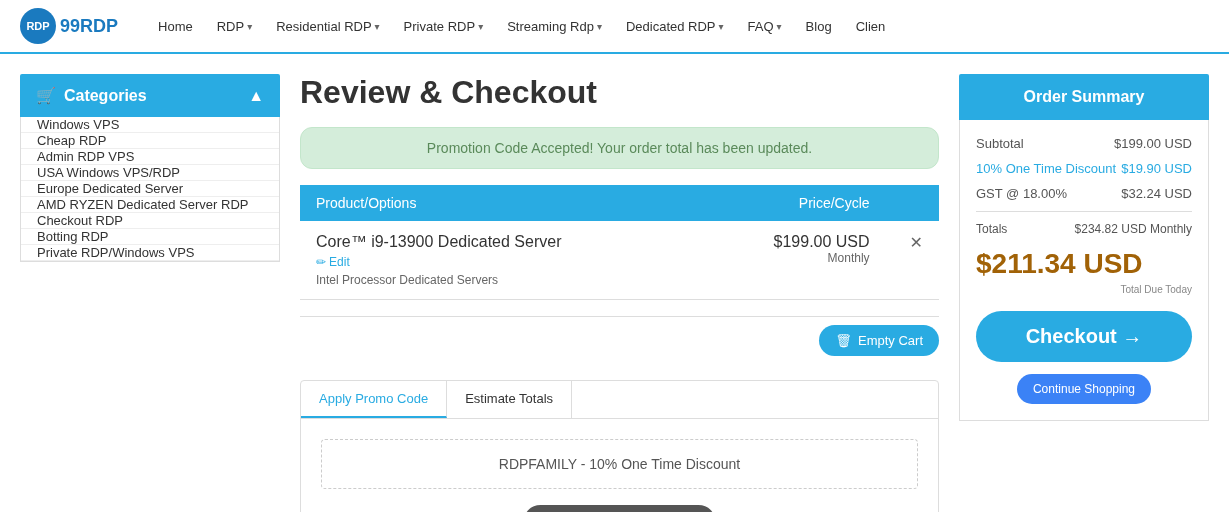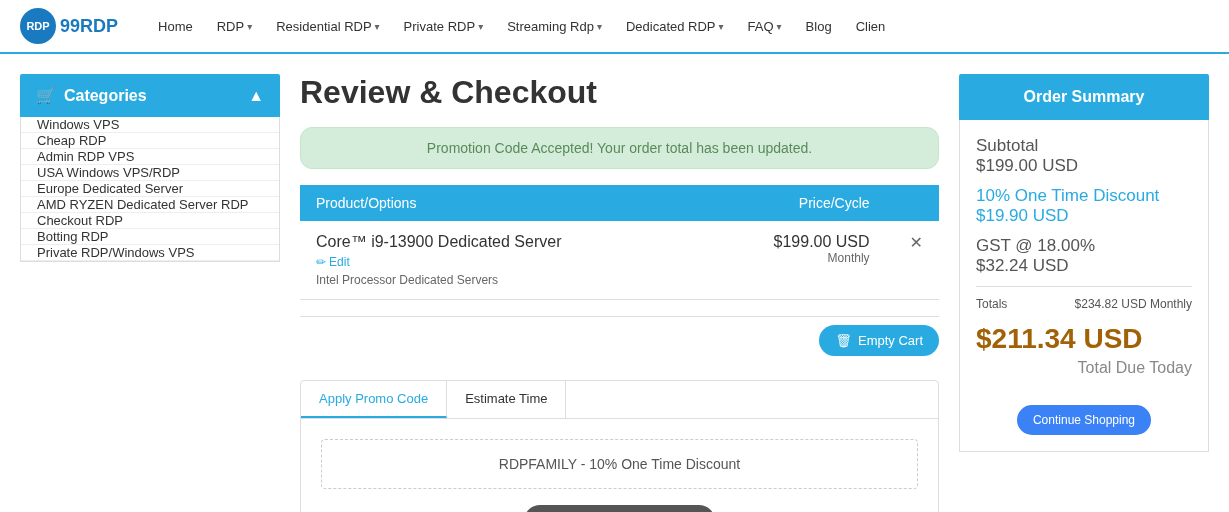--- a/index.html
+++ b/index.html
@@ -257,23 +257,22 @@
     }
     .summary-body {
       border: 1px solid #ddd;
       border-top: none;
       padding: 16px;
     }
     .summary-row {
       display: flex;
       justify-content: space-between;
       margin-bottom: 10px;
-      font-size: 17px;
+      font-size: 13px;
       color: #555;
-      flex-direction: column;
     }
     .summary-row.discount {
       color: #29abe2;
     }
     .summary-divider {
       border: none;
       border-top: 1px solid #ddd;
       margin: 10px 0;
     }
     .summary-totals-row {
@@ -283,23 +282,23 @@
       color: #555;
     }
     .summary-total-due {
       font-size: 28px;
       font-weight: bold;
       color: #a16207;
       margin: 12px 0 4px;
     }
     .total-due-label {
       text-align: right;
-      font-size: 16px;
+      font-size: 10px;
       color: #888;
-      margin-bottom: 28px;
+      margin-bottom: 16px;
     }
     .checkout-btn {
       background: #29abe2;
       color: #fff;
       border: none;
       padding: 14px 30px;
       border-radius: 30px;
       cursor: pointer;
       font-size: 20px;
       font-weight: bold;
@@ -423,21 +422,21 @@
     <div class="empty-cart-area">
       <button class="empty-cart-btn">
         <span>🗑</span>
         <span>Empty Cart</span>
       </button>
     </div>
 
     <div class="tabs-area">
       <div class="tabs-header">
         <div class="tab tab-underline">Apply Promo Code</div>
-        <div class="tab">Estimate Time</div>
+        <div class="tab">Estimate Totals</div>
       </div>
       <div class="tabs-content">
         <div class="promo-display">RDPFAMILY - 10% One Time Discount</div>
         <button class="remove-promo-btn">Remove Promotion Code</button>
       </div>
     </div>
   </div>
 
   <aside class="order-summary">
     <div class="summary-header">Order Summary</div>
@@ -454,17 +453,18 @@
         <span>GST @ 18.00%</span>
         <span>$32.24 USD</span>
       </div>
       <hr class="summary-divider">
       <div class="summary-totals-row">
         <span>Totals</span>
         <span>$234.82 USD Monthly</span>
       </div>
       <div class="summary-total-due">$211.34 USD</div>
       <div class="total-due-label">Total Due Today</div>
+      <button class="checkout-btn">Checkout →</button>
       <button class="continue-shopping-btn">Continue Shopping</button>
     </div>
   </aside>
 
 </div>
 
 </body></html>

